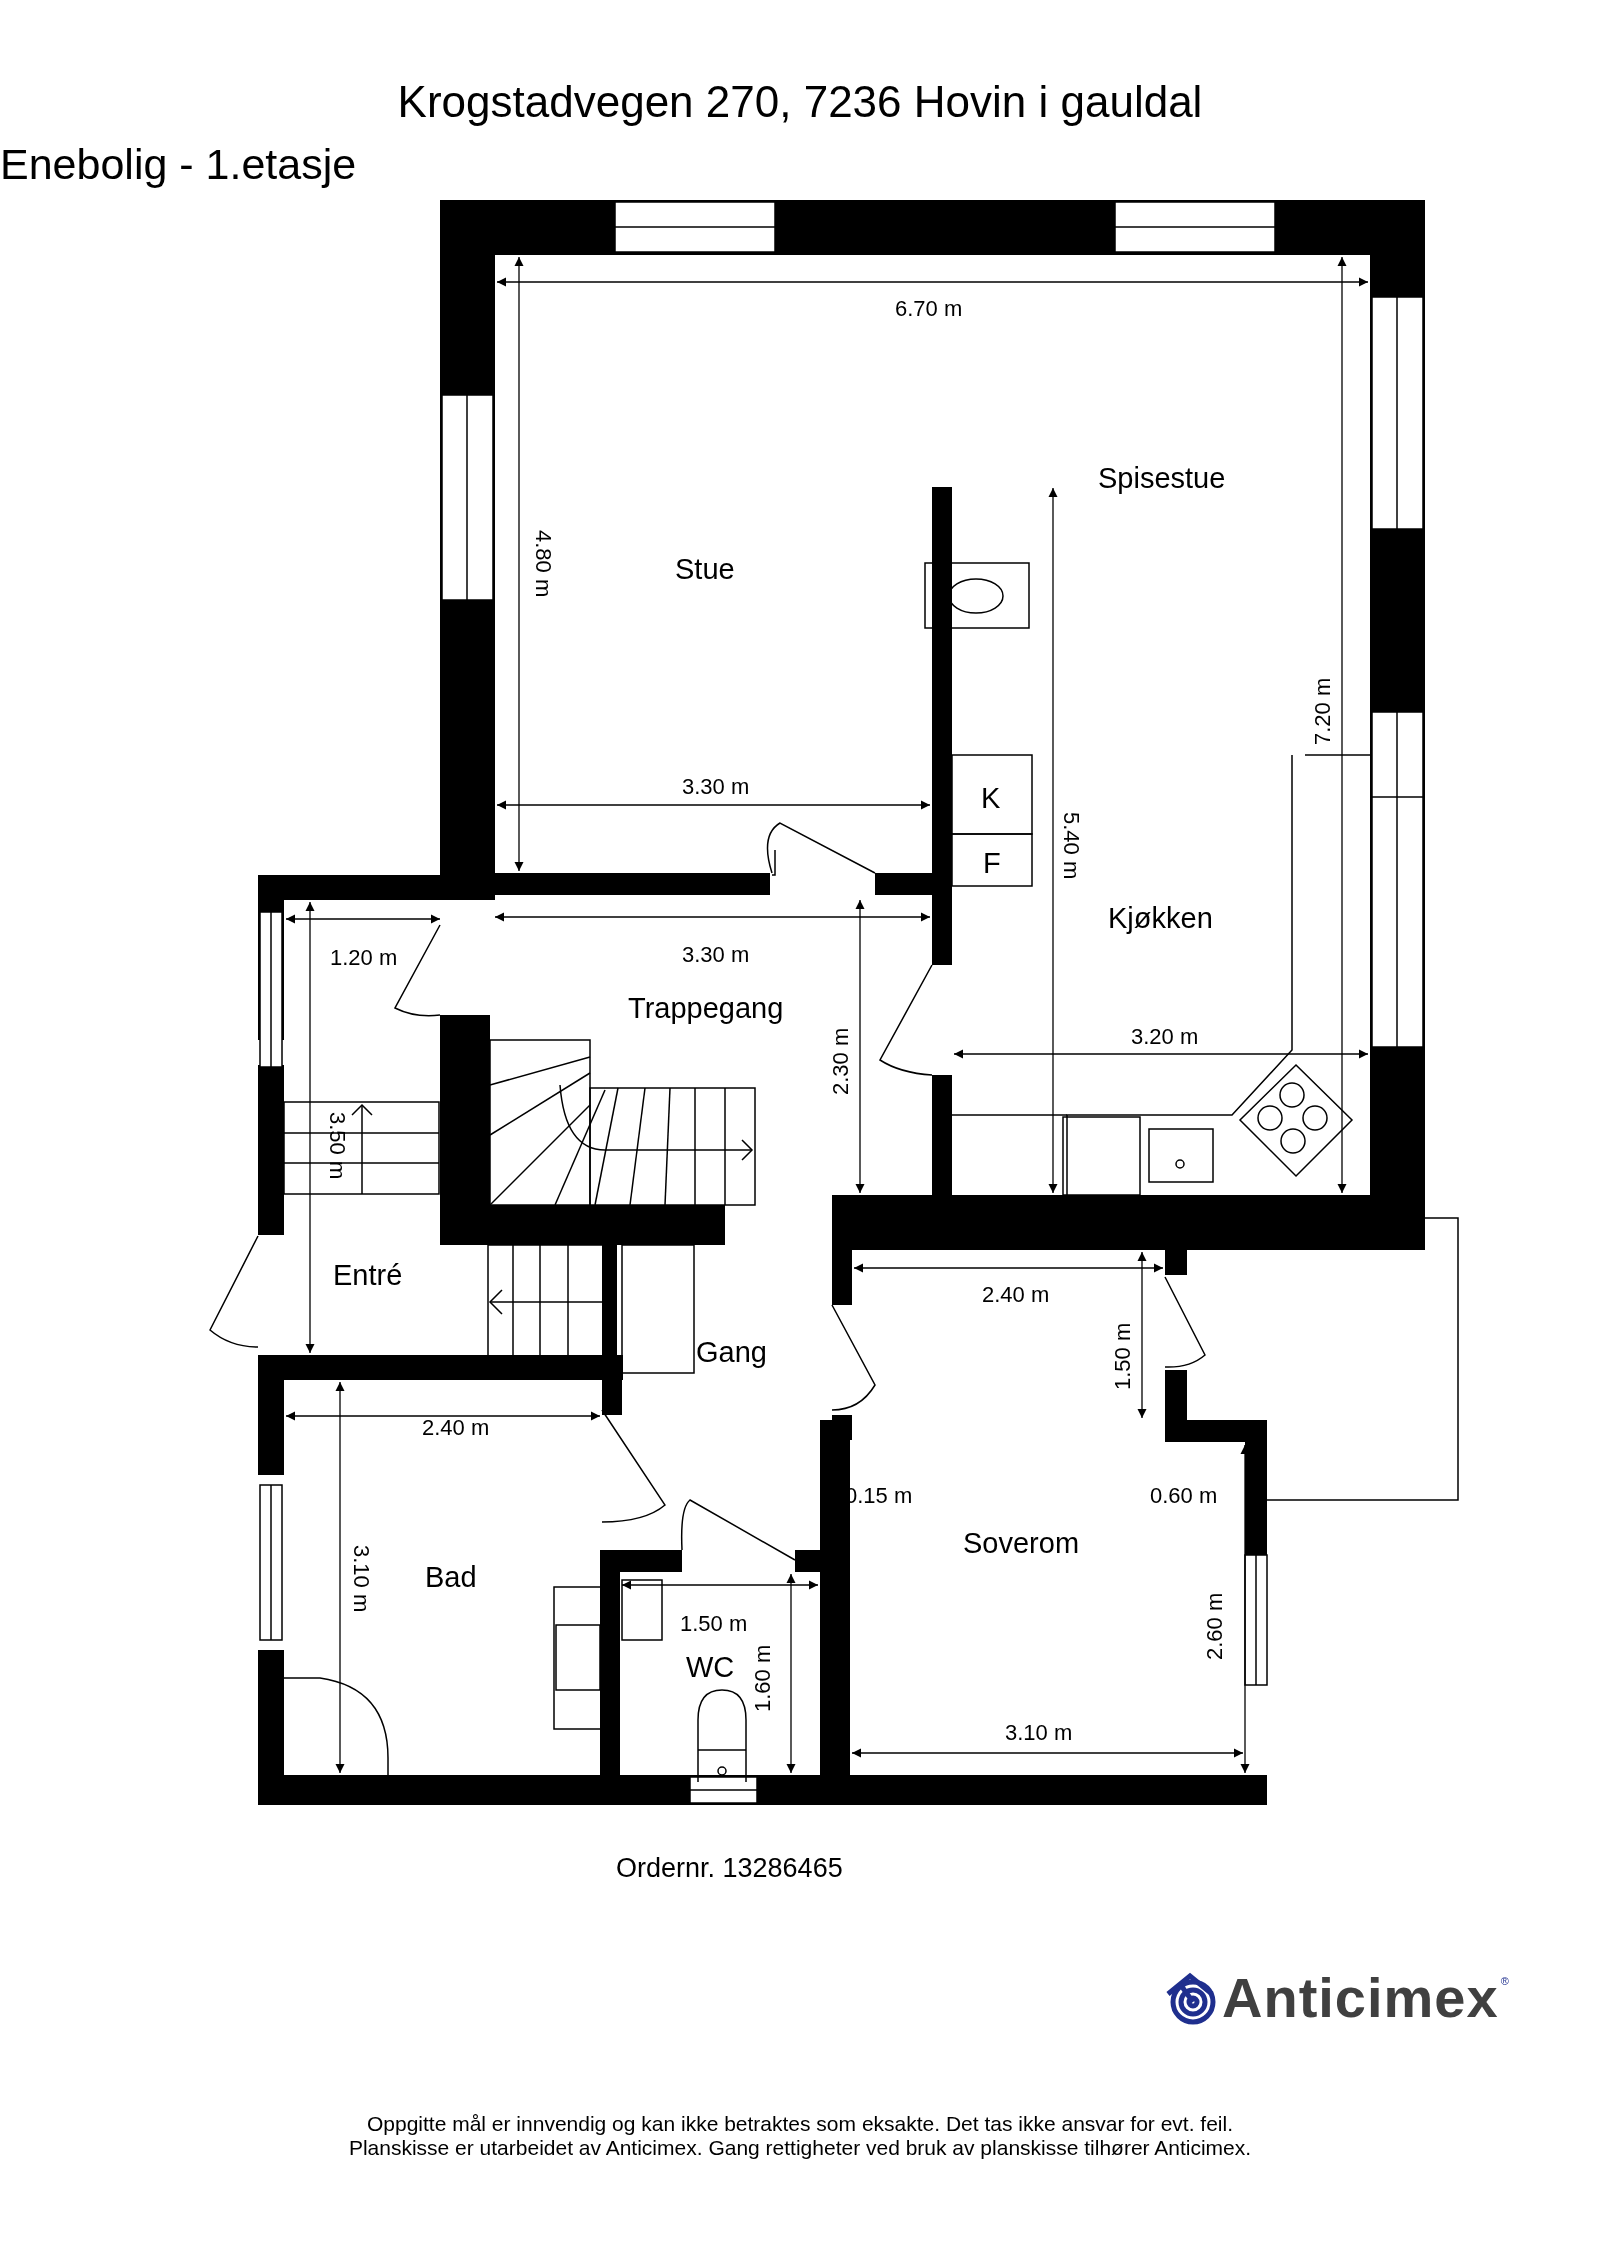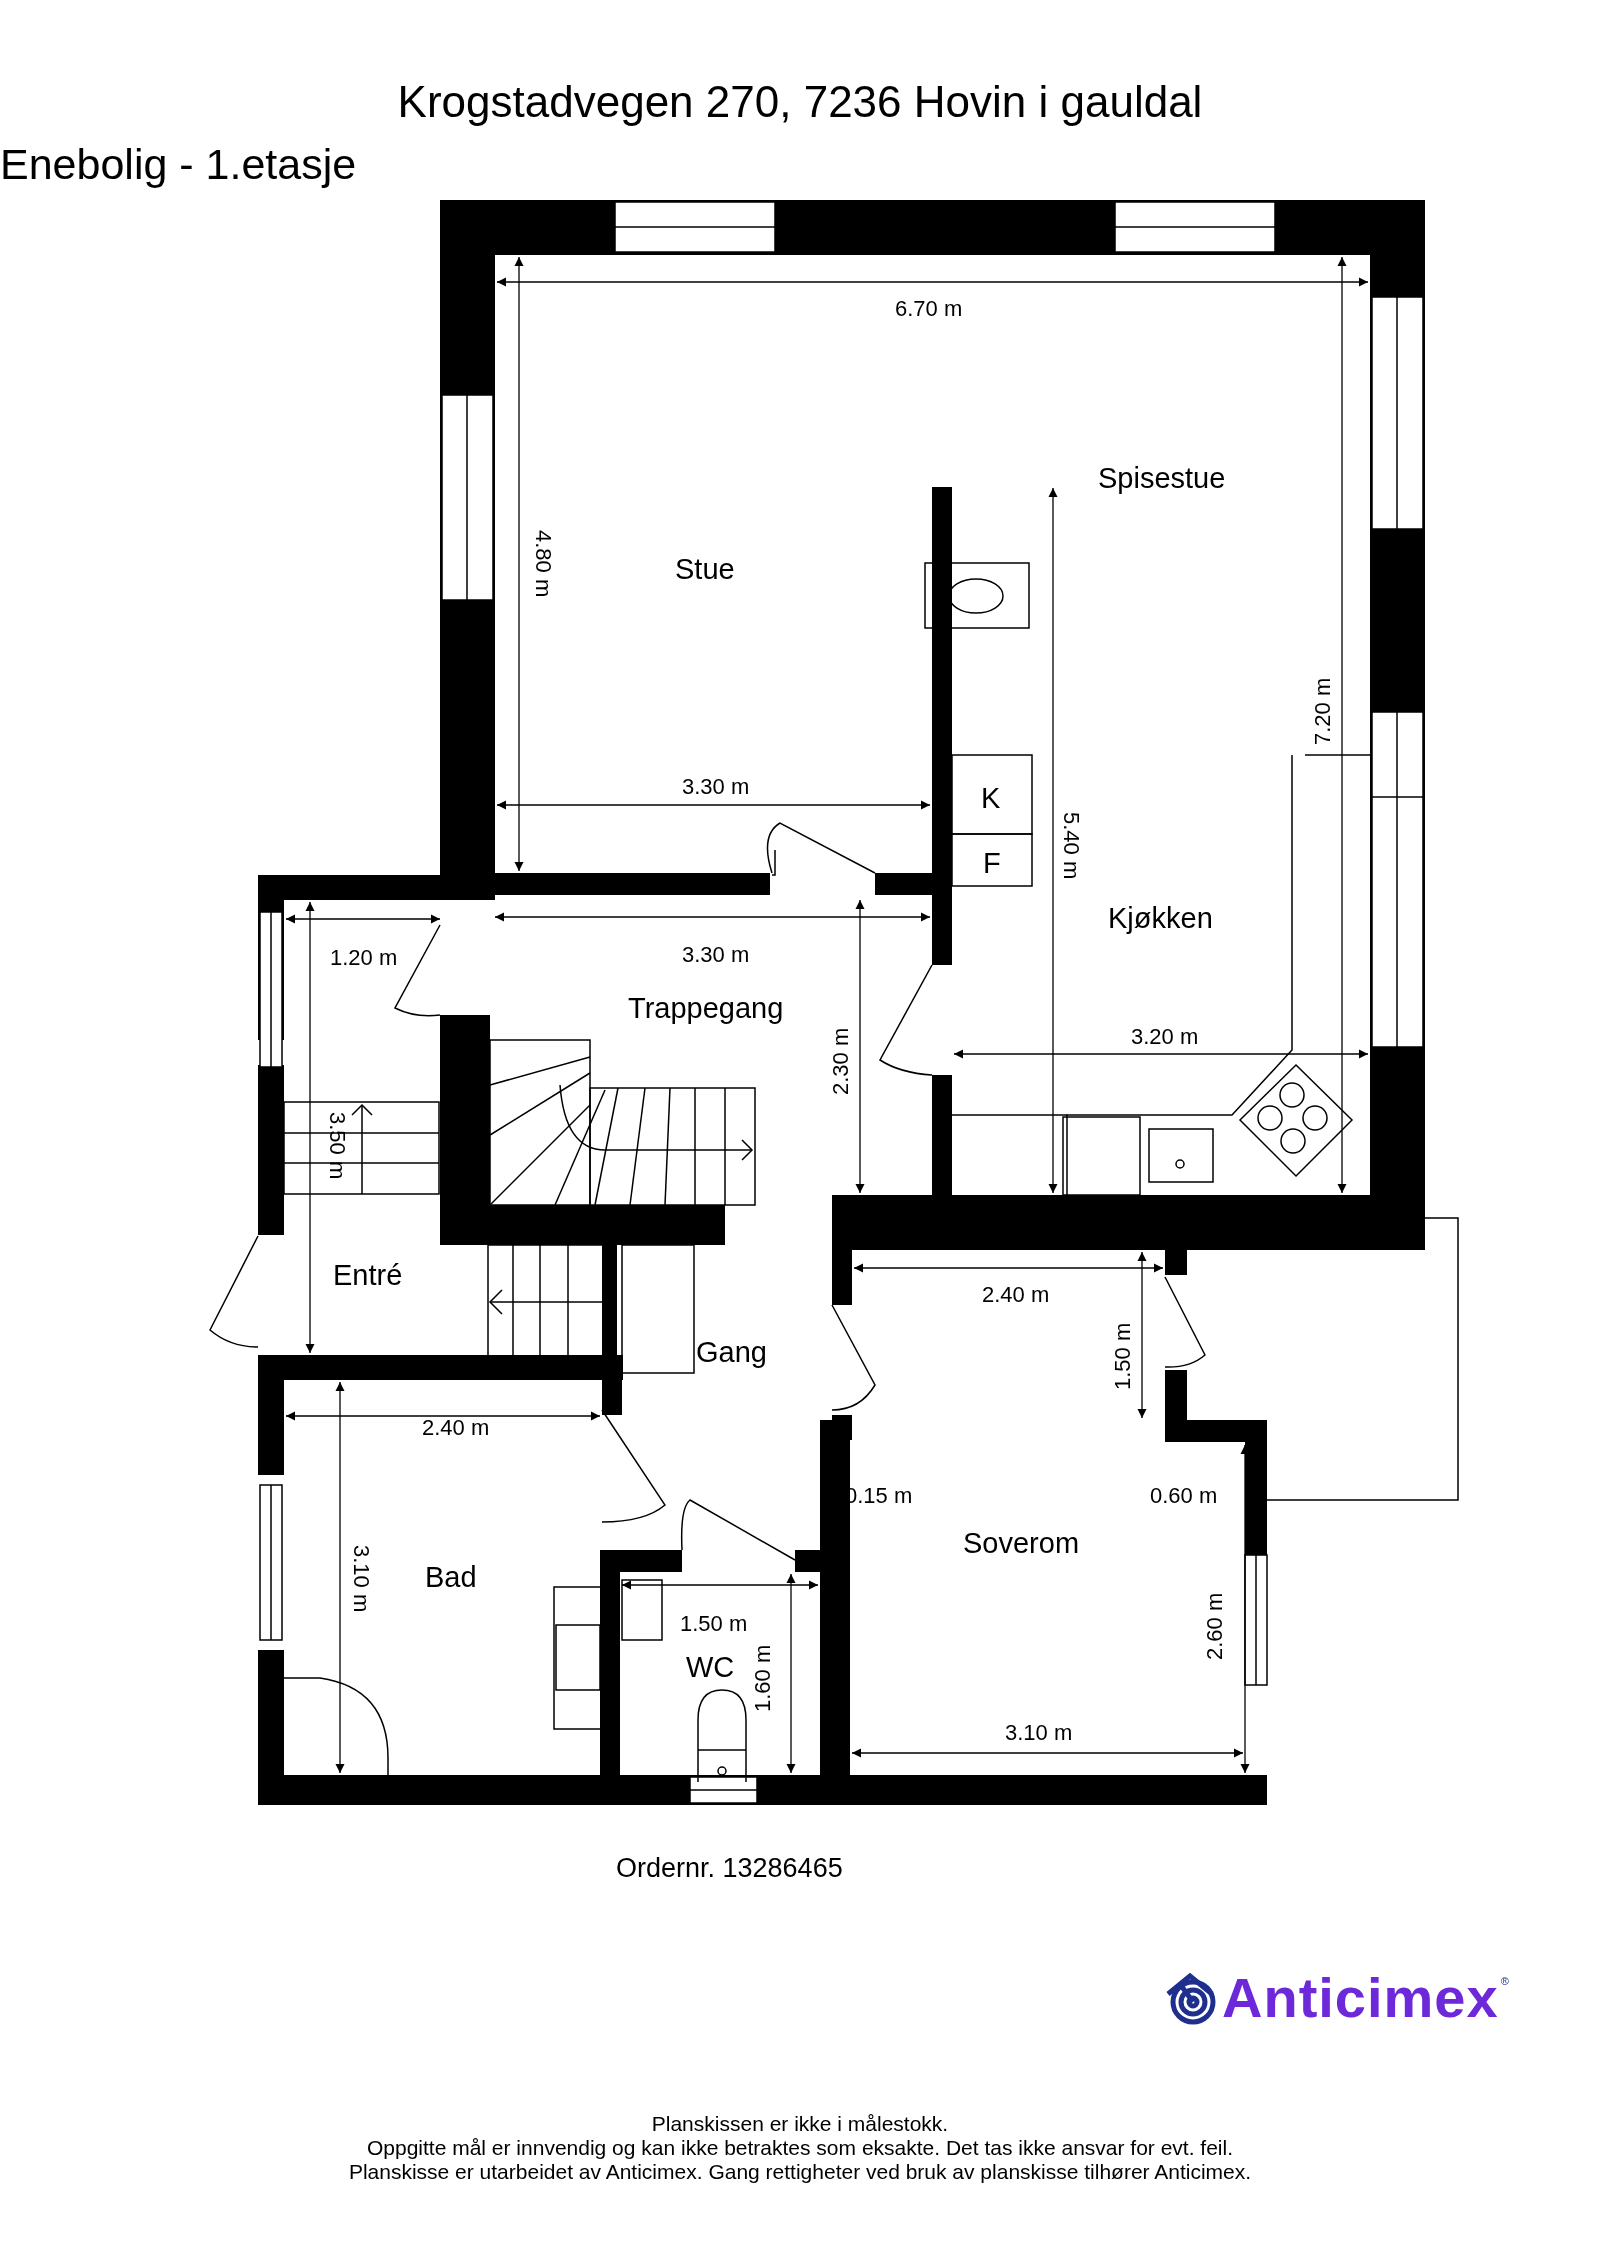--- a/index.html
+++ b/index.html
@@ -9,21 +9,21 @@
              font-size: 44px; line-height: 60px; }
     .subtitle { position: absolute; left: 0; width: 1600px; top: 140px;
                 font-size: 43px; line-height: 48px; }
     svg.plan { position: absolute; left: 0; top: 0; }
     svg text { font-family: "Liberation Sans", sans-serif; fill: #000; }
     .room-label { font-size: 29px; }
     .dim { font-size: 22px; }
     .appl { font-size: 29px; }
     .order { position: absolute; left: 616px; top: 1853px; font-size: 27px; }
     .logo { position: absolute; left: 1160px; top: 1965px; display: flex; align-items: center; }
-    .logo-text { font-size: 56px; font-weight: bold; color: #6d28d9; letter-spacing: 1px; }
+    .logo-text { font-size: 56px; font-weight: bold; color: #404040; letter-spacing: 1px; }
     .logo-reg { font-size: 11px; color: #1f2f8e; align-self: flex-start; margin-top: 10px; margin-left: 2px; }
     .disclaimer { position: absolute; left: 0; width: 1600px; top: 2112px; text-align: center;
                   font-size: 21px; line-height: 24px; }
   </style>
 </head>
 <body>
 
 <div class="title">Krogstadvegen 270, 7236 Hovin i gauldal</div>
 <div class="subtitle">Enebolig - 1.etasje</div>
 
@@ -242,16 +242,15 @@
       <circle cx="33" cy="32" r="12"></circle>
       <circle cx="33" cy="32" r="4"></circle>
       <line x1="20" y1="14" x2="33" y2="32"></line>
     </g>
   </svg>
   <span class="logo-text">Anticimex</span>
   <span class="logo-reg">®</span>
 </div>
 
 <div class="disclaimer">
-  <div>Planskissen er ikke i målestokk.</div>
   <div>Oppgitte mål er innvendig og kan ikke betraktes som eksakte. Det tas ikke ansvar for evt. feil.</div>
   <div>Planskisse er utarbeidet av Anticimex. Gang rettigheter ved bruk av planskisse tilhører Anticimex.</div>
 </div>
 
 </body></html>

